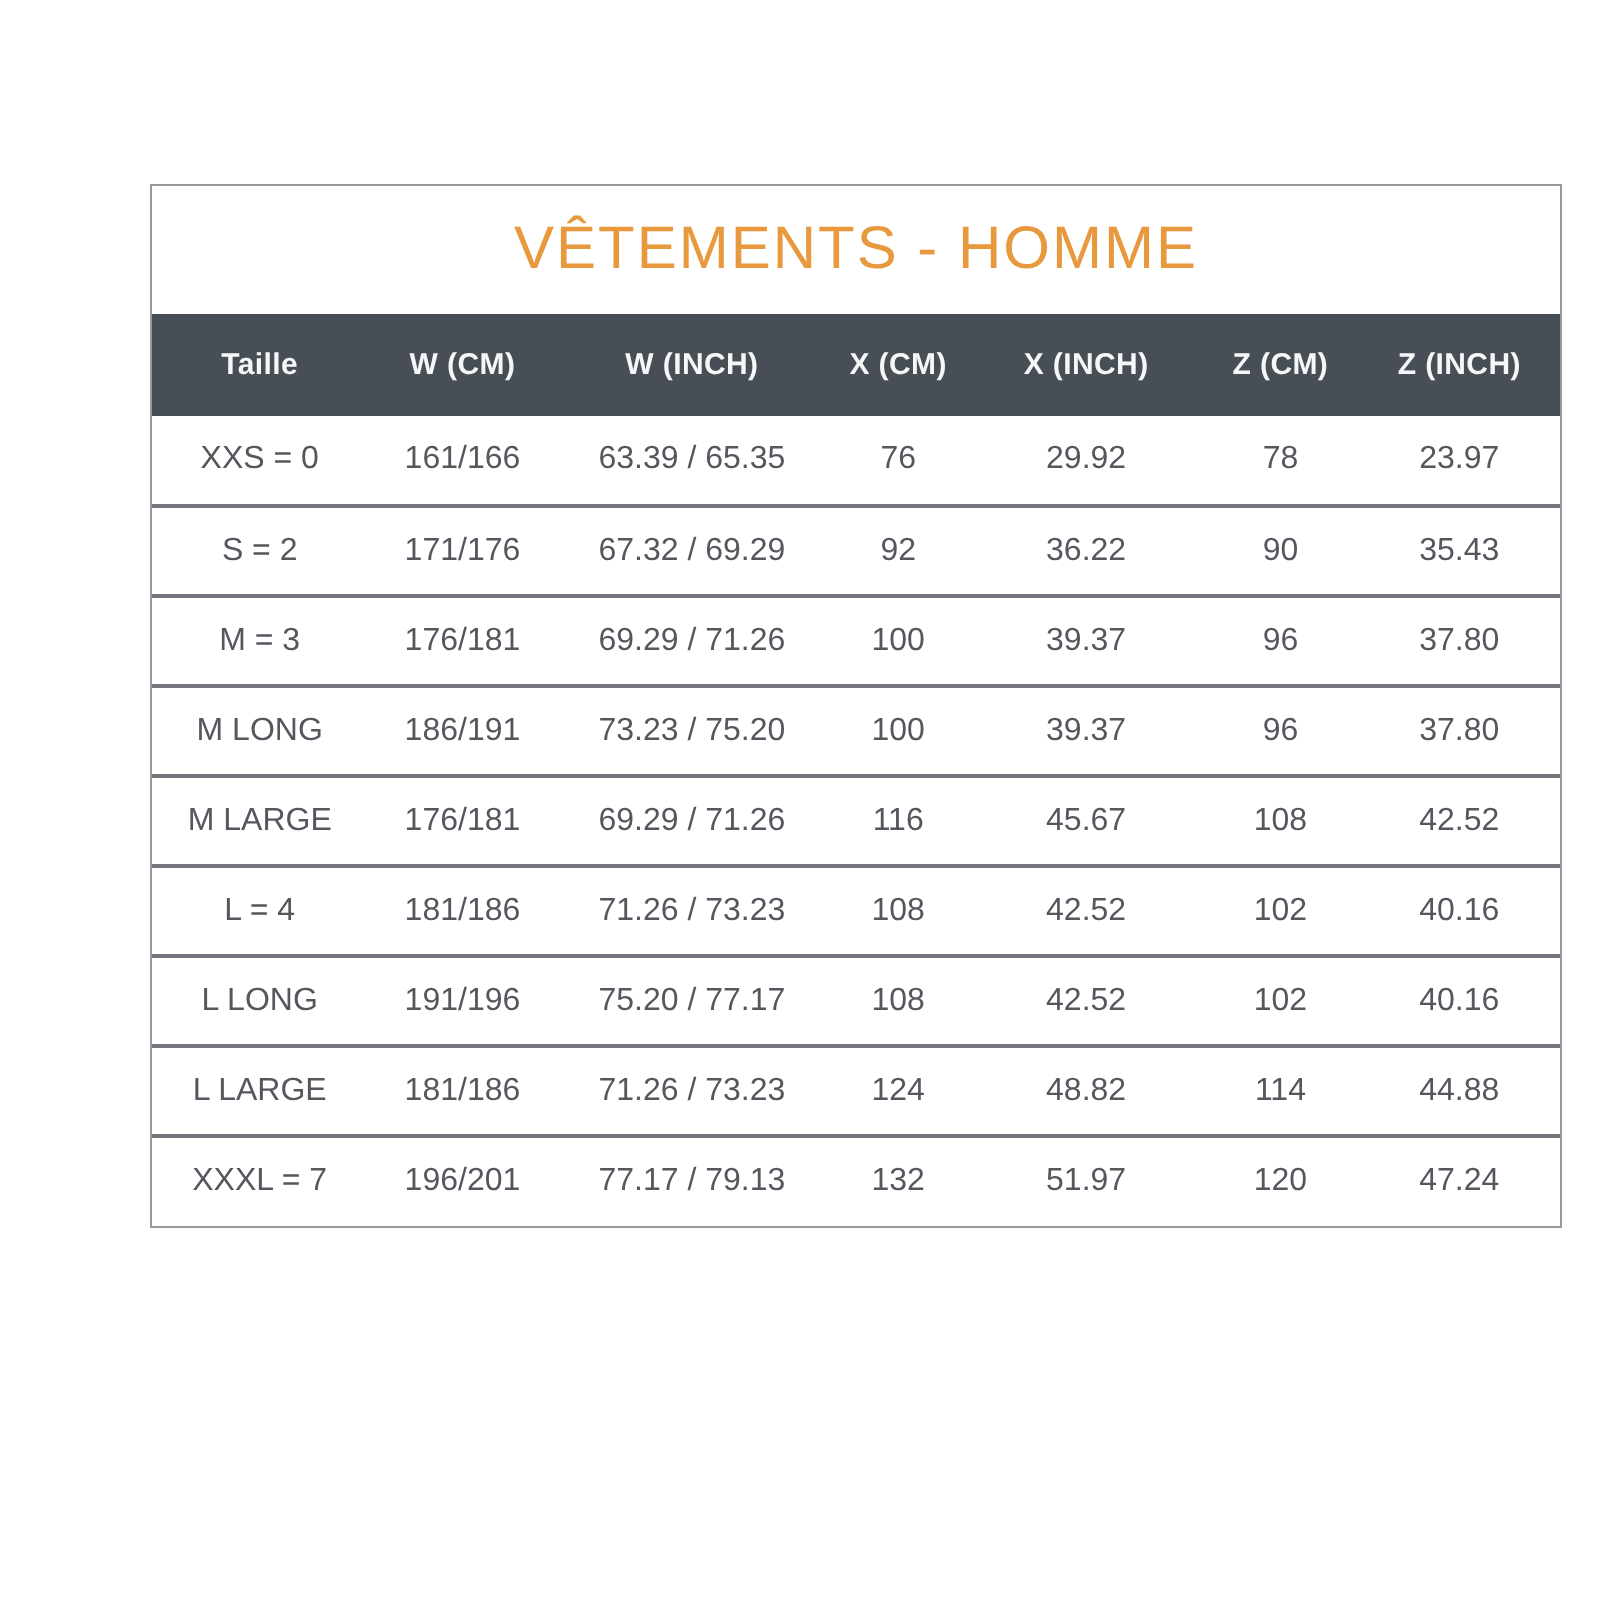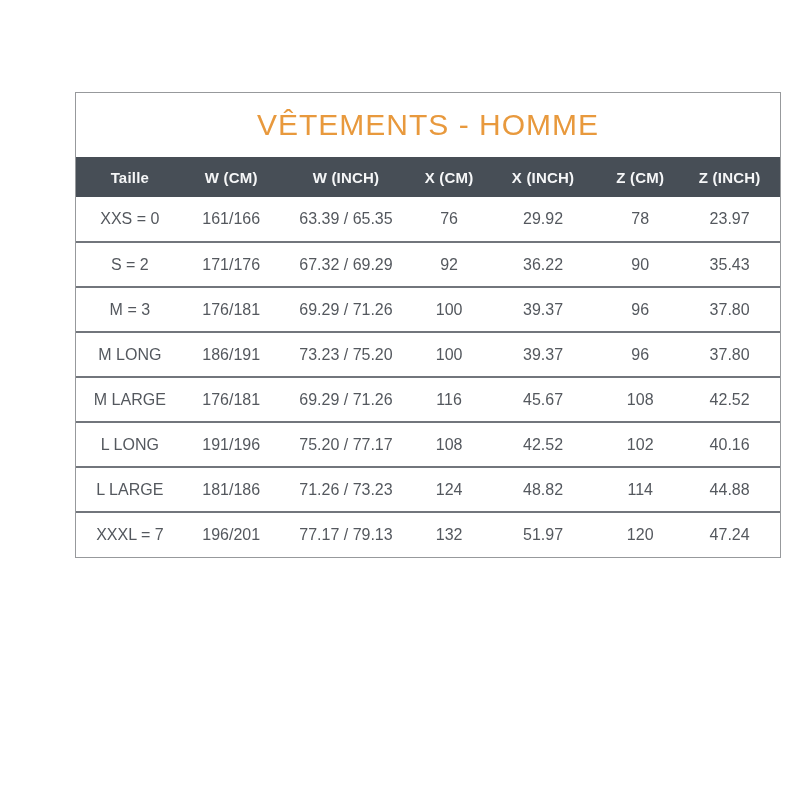--- a/index.html
+++ b/index.html
@@ -35,21 +35,21 @@
     white-space:nowrap;
   }
   table{
     width:100%;
     border-collapse:collapse;
     table-layout:fixed;
   }
   thead th{
     background:var(--header-bg);
     color:var(--header-text);
-    height:40px;
+    height:51px;
     font-size:15px;
     font-weight:bold;
     text-align:center;
     vertical-align:middle;
     letter-spacing:0.2px;
   }
   tbody td{
     height:45px;
     text-align:center;
     vertical-align:middle;
@@ -133,20 +133,29 @@
         <tr>
           <td>M LARGE</td>
           <td>176/181</td>
           <td>69.29 / 71.26</td>
           <td>116</td>
           <td>45.67</td>
           <td>108</td>
           <td>42.52</td>
         </tr>
         <tr>
+          <td>L = 4</td>
+          <td>181/186</td>
+          <td>71.26 / 73.23</td>
+          <td>108</td>
+          <td>42.52</td>
+          <td>102</td>
+          <td>40.16</td>
+        </tr>
+        <tr>
           <td>L LONG</td>
           <td>191/196</td>
           <td>75.20 / 77.17</td>
           <td>108</td>
           <td>42.52</td>
           <td>102</td>
           <td>40.16</td>
         </tr>
         <tr>
           <td>L LARGE</td>

